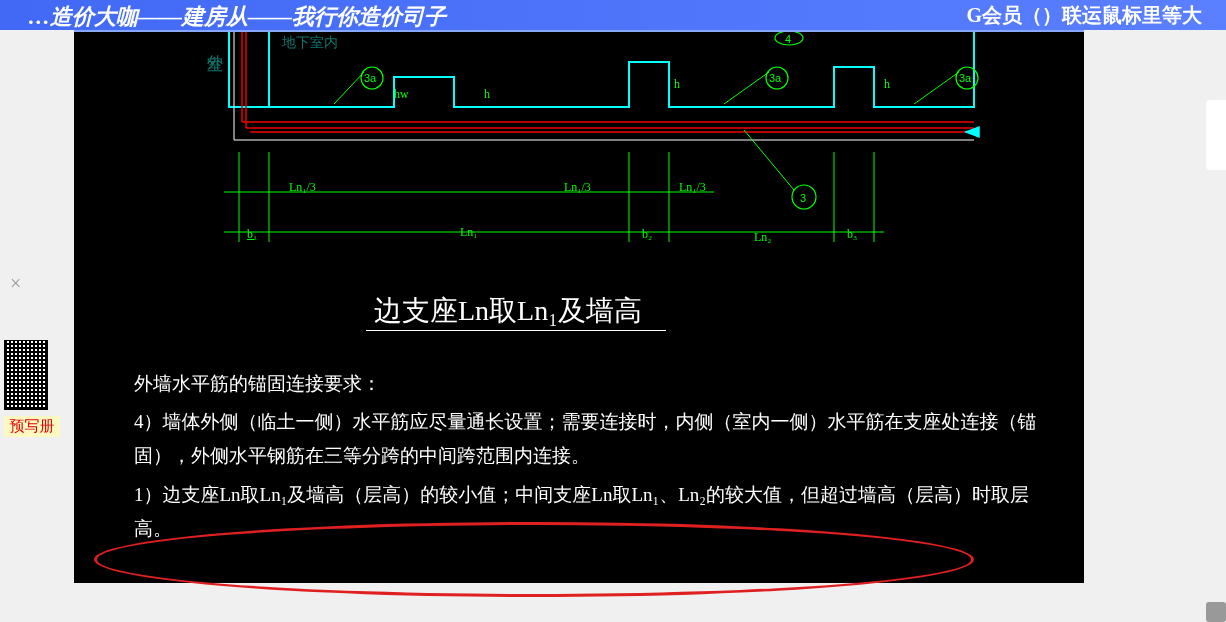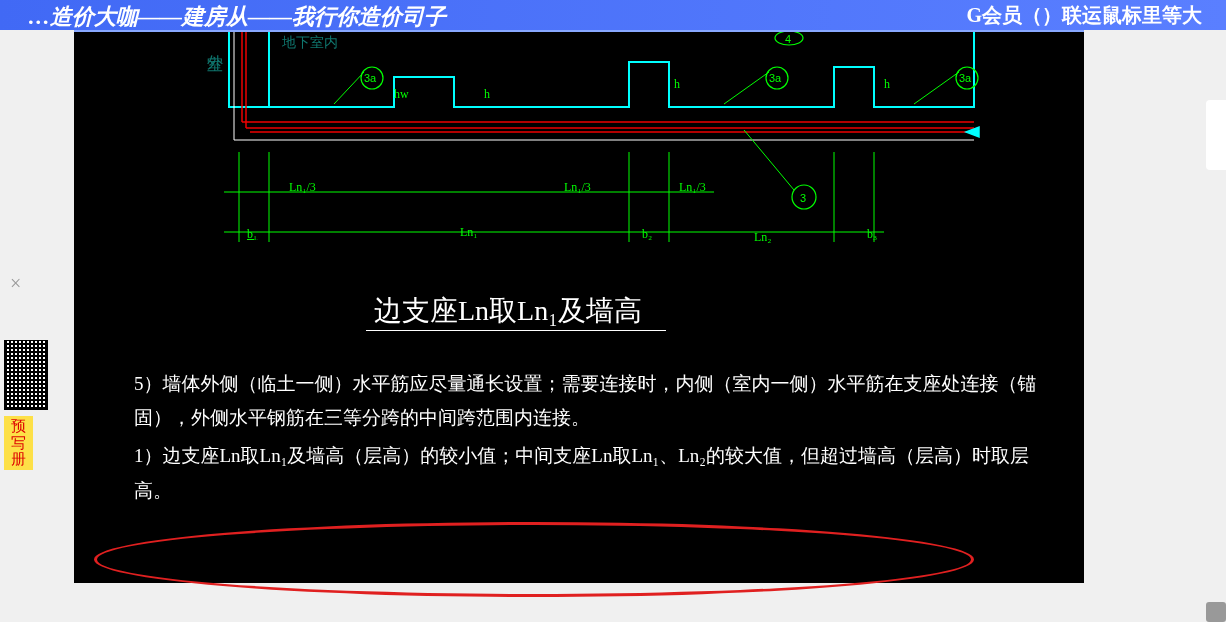--- a/index.html
+++ b/index.html
@@ -101,26 +101,26 @@
     background:
       repeating-linear-gradient(0deg,#000 0 2px,#fff 2px 4px),
       repeating-linear-gradient(90deg,#000 0 2px,transparent 2px 4px);
     background-blend-mode: multiply;
     border: 1px solid #000;
   }
   .qr-text {
     position: absolute;
     left: 4px;
     top: 416px;
-    width: 29px;
+    width: 56px;
     color: #d00;
     font-size: 15px;
     text-align: center;
     line-height: 1.1;
-    background: #fde047;
+    background: #fef9c3;
     padding: 2px 0;
   }
   .right-vertical-bar {
     position: absolute;
     right: 0;
     top: 100px;
     width: 20px;
     height: 70px;
     background: #fff;
     border-radius: 4px 0 0 4px;
@@ -220,29 +220,30 @@
   <div class="label white" style="left:208px; top:2px; font-size:14px;">地下室内</div>
 
   <div class="label" style="left:215px; top:148px;">Ln₁/3</div>
   <div class="label" style="left:490px; top:148px;">Ln₁/3</div>
   <div class="label" style="left:605px; top:148px;">Ln₁/3</div>
 
   <div class="label" style="left:173px; top:195px;text-decoration:underline;">b₁</div>
   <div class="label" style="left:370px; top:193px;margin-left:16px;">Ln₁</div>
   <div class="label" style="left:568px; top:195px;">b₂</div>
   <div class="label" style="left:680px; top:198px;">Ln₂</div>
-  <div class="label" style="left:773px; top:195px;margin-left:20px;">b₃</div>
+  <div class="label" style="left:773px; top:195px;">b₃</div>
 
   <div class="label" style="left:320px; top:55px;text-align:center;">hw</div>
   <div class="label" style="left:410px; top:55px;">h</div>
   <div class="label" style="left:600px; top:45px;">h</div>
   <div class="label" style="left:810px; top:45px;">h</div>
 
   <div class="title-main">边支座Ln取Ln₁及墙高</div>
   <div class="title-underline"></div>
 
   <div class="notes">
-    <p>5）墙体外侧（临土一侧）水平筋应尽量通长设置；需要连接时，内侧（室内一侧）水平筋在支座处连接（锚固），外侧水平钢筋在三等分跨的中间跨范围内连接。</p>
+    <p>外墙水平筋的锚固连接要求：</p>
+    <p>4）墙体外侧（临土一侧）水平筋应尽量通长设置；需要连接时，内侧（室内一侧）水平筋在支座处连接（锚固），外侧水平钢筋在三等分跨的中间跨范围内连接。</p>
     <p>1）边支座Ln取Ln₁及墙高（层高）的较小值；中间支座Ln取Ln₁、Ln₂的较大值，但超过墙高（层高）时取层高。</p>
   </div>
 
   <div class="red-ellipse"></div>
 </div>
 
 </body></html>

